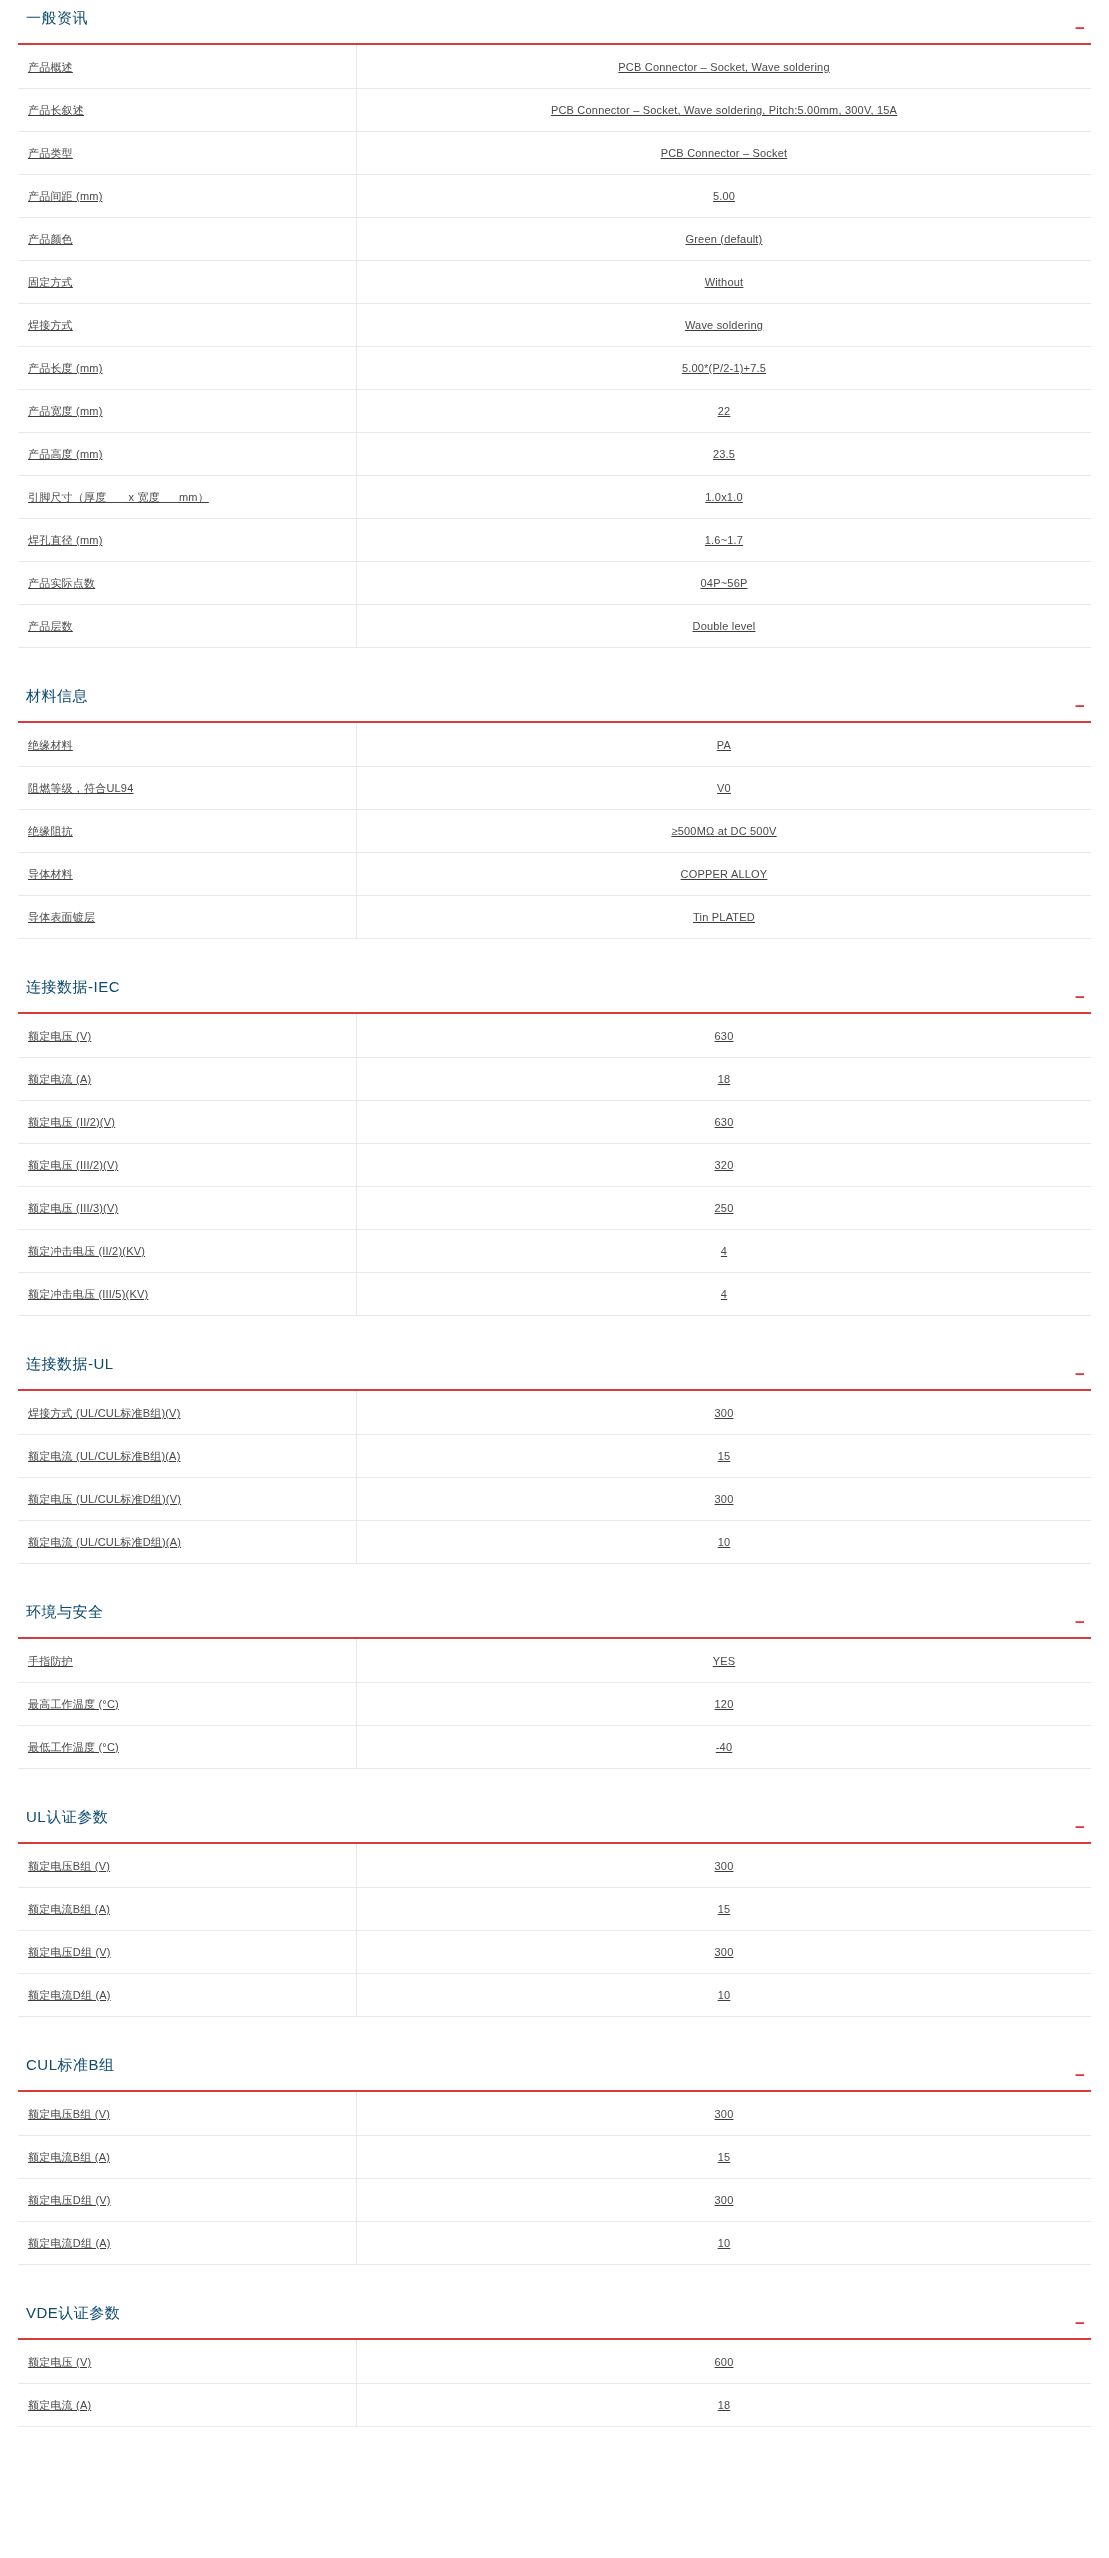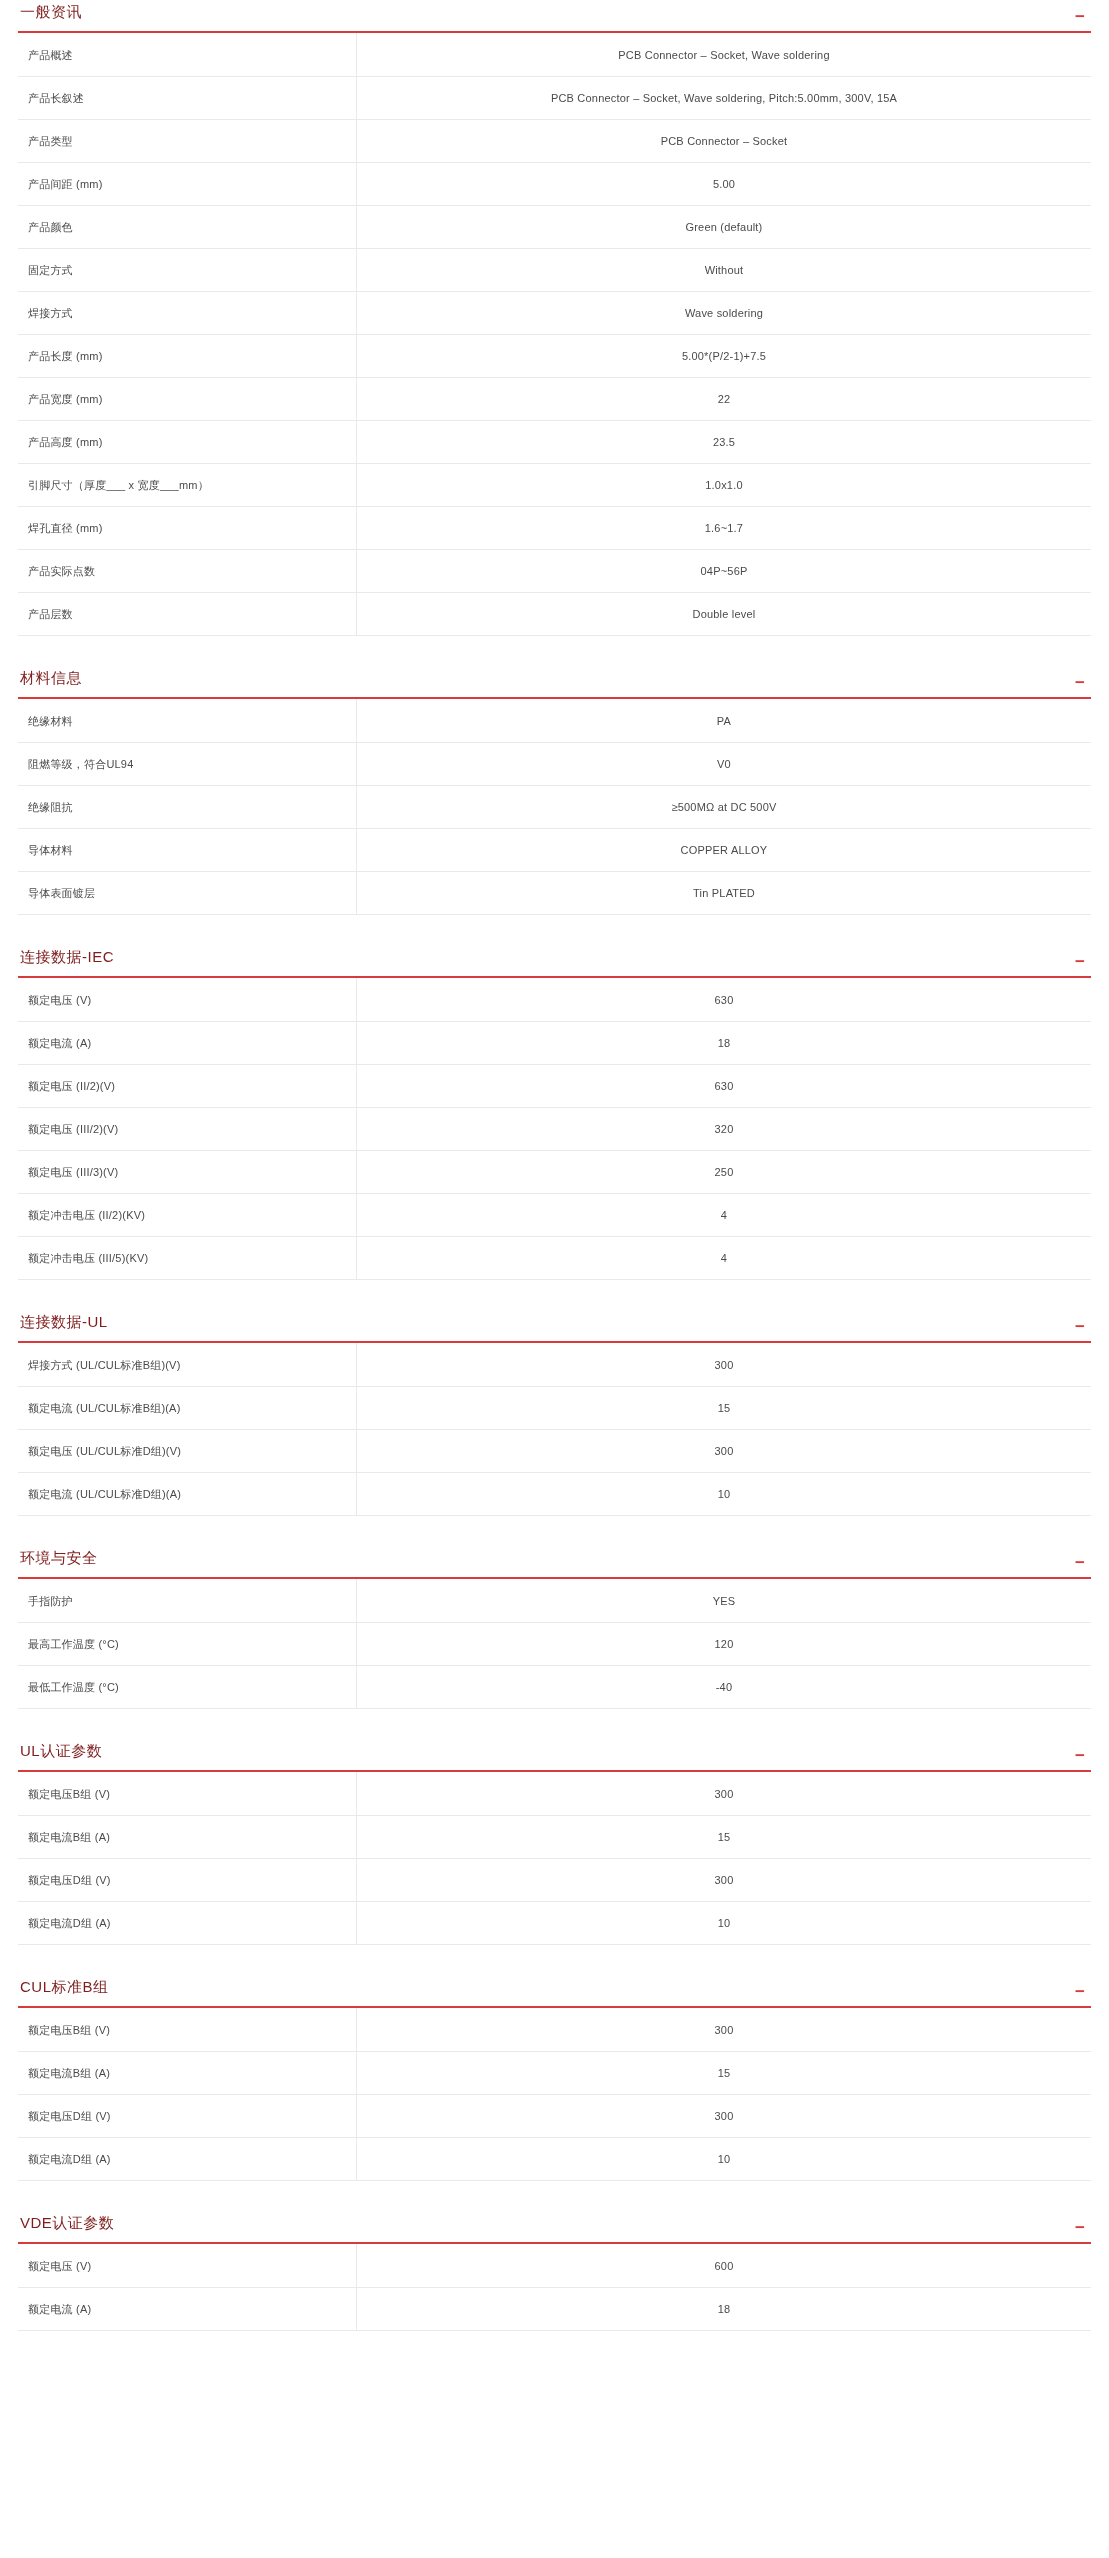--- a/index.html
+++ b/index.html
@@ -27,43 +27,44 @@
   .section-header {
     position: relative;
     border-bottom: 2px solid #d73b3b;
     padding: 0 0 7px 0;
     display: flex;
     align-items: flex-end;
     justify-content: space-between;
   }
   .section-title {
     font-size: 15px;
-    color: #7f1d1d;
+    color: #0c4a6e;
     letter-spacing: 0.5px;
     line-height: 20px;
     font-weight: normal;
-    margin: 2px;
+    margin: 8px;
   }
   .collapse-toggle {
     color: #d73b3b;
     font-size: 17px;
     line-height: 10px;
     padding: 0 6px 2px 6px;
     cursor: pointer;
     user-select: none;
     font-weight: bold;
   }
   table.spec {
     width: 100%;
     border-collapse: collapse;
     table-layout: fixed;
     font-size: 11px;
   }
   table.spec tr {
     border-bottom: 1px solid #e9e9e9;
+    text-decoration: underline;
   }
   table.spec td {
     padding: 8px 10px;
     vertical-align: middle;
     line-height: 16px;
     height: 26px;
   }
   td.key {
     width: 318px;
     color: #4a4a4a;

